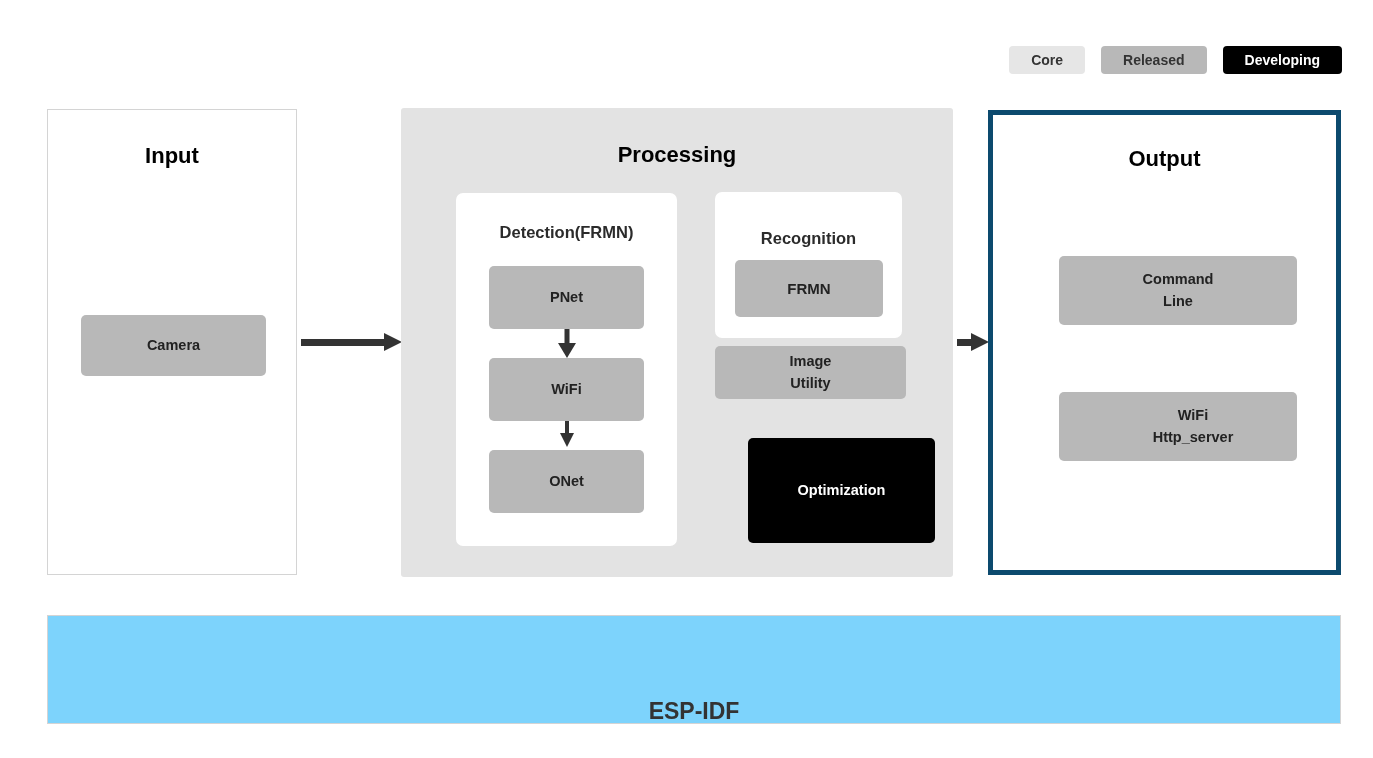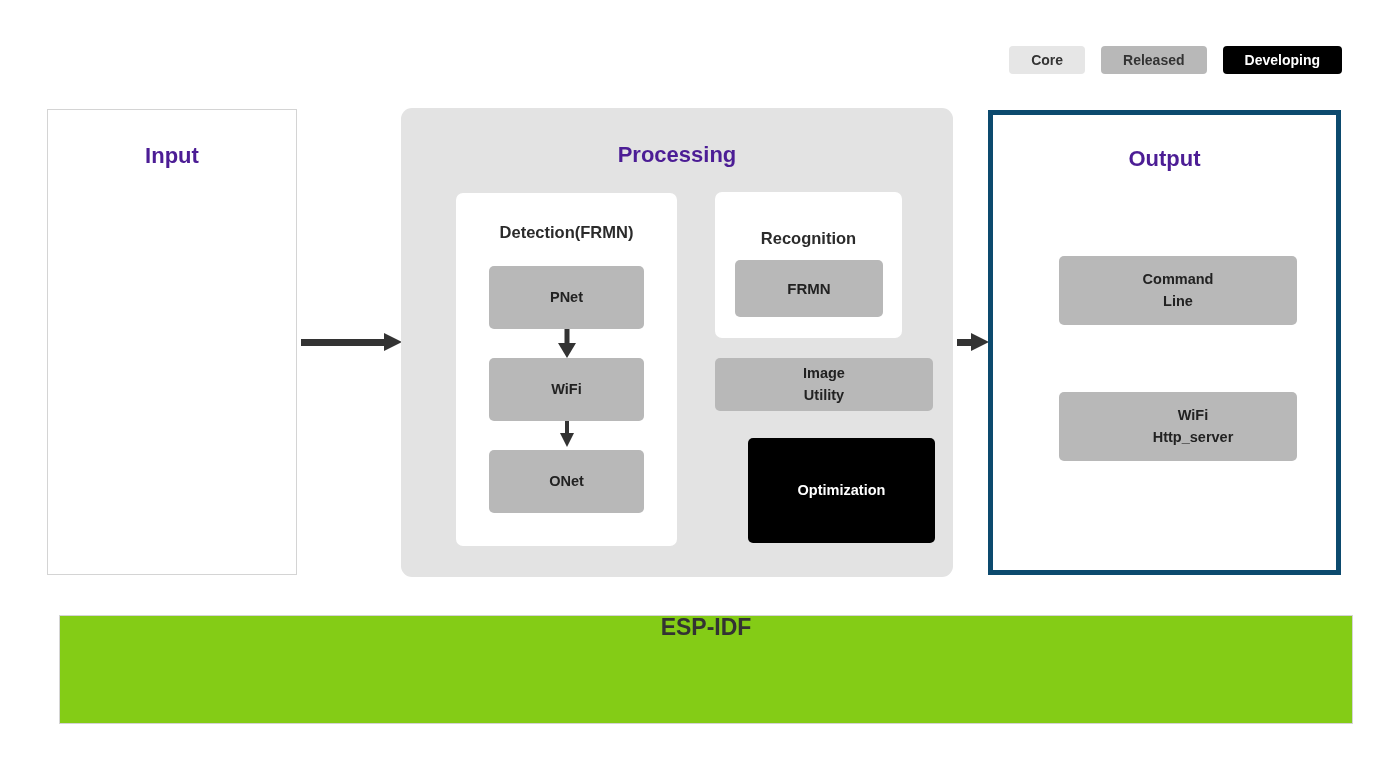--- a/index.html
+++ b/index.html
@@ -41,37 +41,37 @@
 
   
   .panel {
     position: absolute;
     box-sizing: border-box;
   }
   .panel-title {
     text-align: center;
     font-size: 22px;
     font-weight: bold;
-    color: #4c1d95;
+    color: #000000;
     line-height: 1;
   }
 
   #panel-input {
     left: 47px;  top: 109px;
     width: 250px; height: 466px;
     background: #ffffff;
     border: 1px solid #d4d4d4;
   }
   #panel-input .panel-title { margin-top: 35px; }
 
   #panel-processing {
     left: 401px; top: 108px;
     width: 552px; height: 469px;
     background: #e3e3e3;
-    border-radius: 11px;
+    border-radius: 3px;
   }
   #panel-processing .panel-title { margin-top: 36px; }
 
   #panel-output {
     left: 988px; top: 110px;
     width: 353px; height: 465px;
     background: #ffffff;
     border: 5px solid #0c4a6e;
   }
   #panel-output .panel-title { margin-top: 33px; }
@@ -169,22 +169,22 @@
   #card-recognition .card-title { margin-top: 38px; }
   #block-frmn {
     position: absolute;
     left: 20px; top: 68px;
     width: 148px; height: 57px;
     font-size: 15px;
   }
 
   #block-image-utility {
     position: absolute;
-    left: 314px; top: 250px;
-    width: 218px; height: 53px;
+    left: 314px; top: 238px;
+    width: 191px; height: 53px;
   }
   #block-optimization {
     position: absolute;
     left: 314px; top: 330px;
     width: 187px; height: 105px;
   }
 
   
   #block-command-line {
     position: absolute;
@@ -223,45 +223,45 @@
   #arrow-processing-output { left: 957px; top: 336px; width: 31px; }
   #arrow-processing-output .shaft { width: 15px; }
   #arrow-processing-output .head  { left: 14px; }
 
   
   #panel-espidf {
     position: absolute;
     left: 47px; top: 615px;
     width: 1294px; height: 109px;
     box-sizing: border-box;
-    background: #84cc16;
+    background: #7dd3fc;
     border: 1px solid #d4d4d4;
     display: flex;
-    align-items: flex-start;
+    align-items: flex-end;
     justify-content: center;
-    margin-left: 12px;
   }
   #espidf-label {
     font-size: 23px;
     font-weight: bold;
     color: #333333;
     line-height: 1;
   }
 </style>
 </head>
 <body>
 
 <div id="legend">
   <div class="legend-chip legend-core">Core</div>
   <div class="legend-chip legend-released">Released</div>
   <div class="legend-chip legend-developing">Developing</div>
 </div>
 
 <div class="panel" id="panel-input">
   <div class="panel-title">Input</div>
+  <div class="block tone-released" id="block-camera">Camera</div>
 </div>
 
 <div class="arrow-right" id="arrow-input-processing">
   <div class="shaft"></div>
   <div class="head"></div>
 </div>
 
 <div class="panel" id="panel-processing">
   <div class="panel-title">Processing</div>
 

